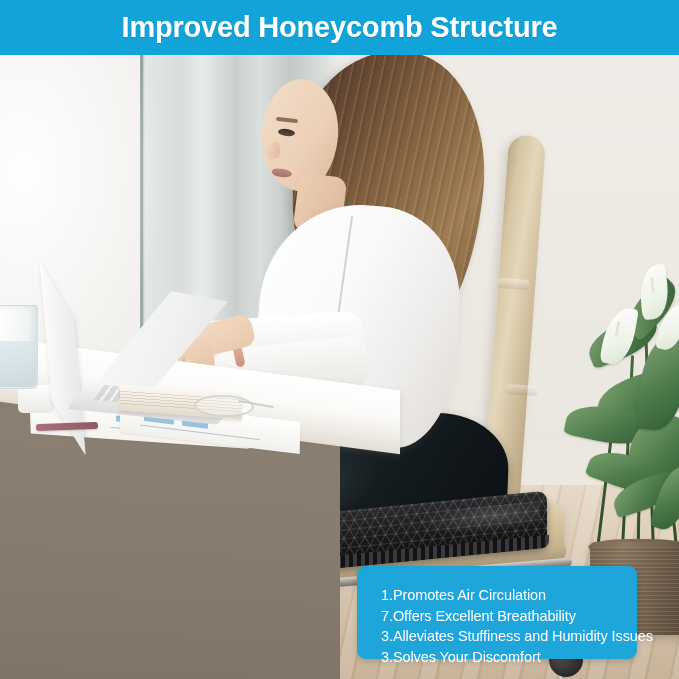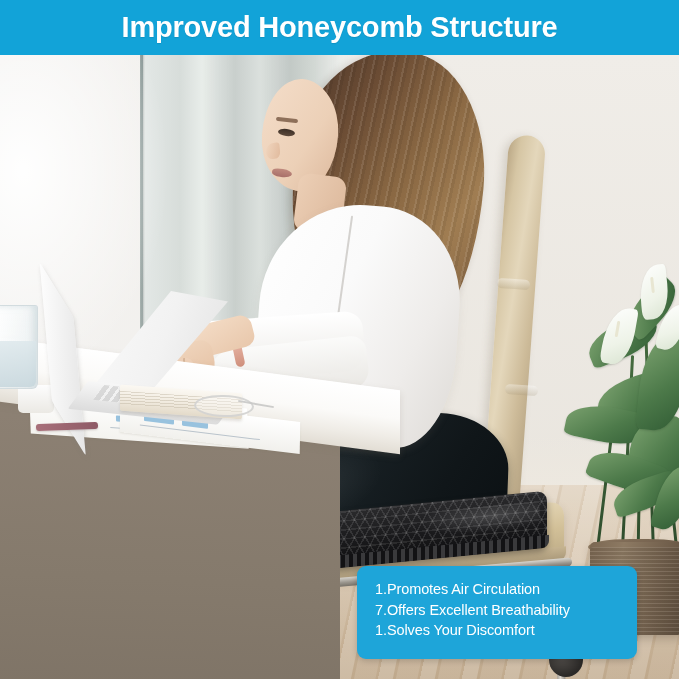--- a/index.html
+++ b/index.html
@@ -271,21 +271,21 @@
   .stem{position:absolute;width:3px;background:linear-gradient(180deg,#456b3f,#2e4c2c);border-radius:2px;}
   .flower{position:absolute;background:linear-gradient(150deg,#ffffff,#eef3e8 60%,#d8e3d0);
     border-radius:72% 10% 62% 16%;box-shadow:0 1px 2px rgba(90,110,90,.2);}
   .spadix{position:absolute;width:3px;height:16px;background:#e8e6d2;border-radius:2px;}
 
   
   .infobox{position:absolute;left:357px;top:566px;width:280px;height:93px;
     background:#1ea5d9;border-radius:9px;z-index:50;
     box-shadow:0 2px 6px rgba(0,0,0,.18);
     padding:7px 0 0 0;box-sizing:border-box;}
-  .infolist{list-style:none;margin:6px;padding:0 10px 0 12px;}
+  .infolist{list-style:none;margin:12px;padding:0 10px 0 12px;}
   .infolist li{color:#ffffff;font-size:14.5px;line-height:20.5px;
     white-space:nowrap;letter-spacing:-0.1px;}
 </style>
 </head>
 <body>
 
 <div class="stage">
 
   <div class="banner">
     <div class="banner-title">Improved Honeycomb Structure</div>
@@ -418,17 +418,18 @@
 
       <div class="pen"></div>
     </div>
 
   </div>
 
   <div class="infobox">
     <ul class="infolist">
       <li>1.Promotes Air Circulation</li>
       <li>7.Offers Excellent Breathability</li>
-      <li>1.Solves Your Discomfort</li>
+      <li>3.Alleviates Stuffiness and Humidity Issues</li>
+      <li>3.Solves Your Discomfort</li>
     </ul>
   </div>
 
 </div>
 
 </body></html>

